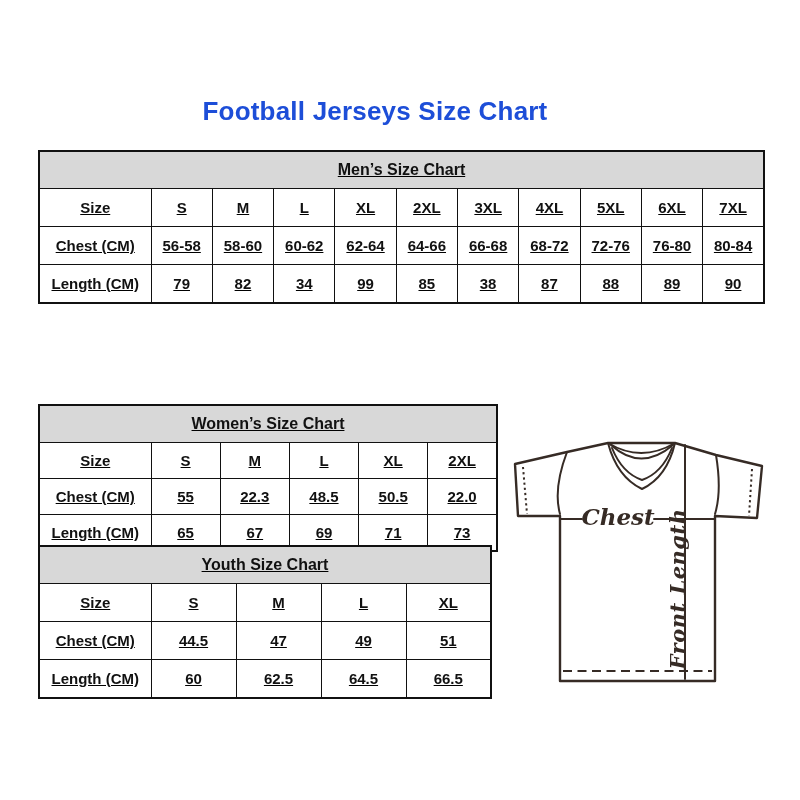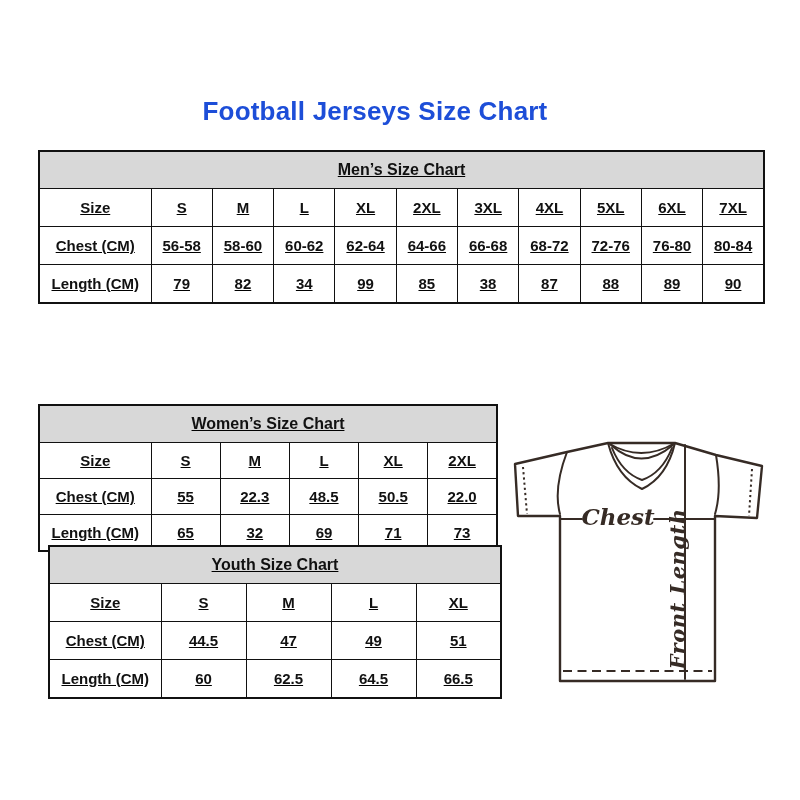--- a/index.html
+++ b/index.html
@@ -20,21 +20,21 @@
   table.sizes th, table.sizes td {
     border:1.5px solid #111; text-align:center; vertical-align:middle;
     font-weight:bold; color:#111; padding:0; overflow:hidden; white-space:nowrap;
   }
   table.sizes th.band { background:#d8d8d8; font-size:16px; height:36px; }
   table.sizes td { font-size:15px; }
   table.mens   { left:38px; top:150px; width:727px; }
   table.mens   tr.dr { height:38px; }
   table.womens { left:38px; top:370px; width:460px;margin-top:34px; }
   table.womens tr.dr { height:36px; }
-  table.youth  { left:48px; top:545px; width:454px; }
+  table.youth  { left:38px; top:545px; width:454px; }
   table.youth  tr.dr { height:38px; }
   col.c-label { width:112px; }
   .jersey-wrap { position:absolute; left:505px; top:419px; width:270px; height:280px; }
   .jersey-wrap svg { display:block; }
   .j-stroke { fill:none; stroke:#362b25; stroke-width:2.4; stroke-linejoin:round; stroke-linecap:round; }
   .j-thin   { fill:none; stroke:#362b25; stroke-width:2;   stroke-linejoin:round; stroke-linecap:round; }
   .j-dash   { fill:none; stroke:#362b25; stroke-width:2;   stroke-dasharray:2.2 3; }
   .j-hem    { fill:none; stroke:#362b25; stroke-width:2.2; stroke-dasharray:9 5.5; }
   .j-text {
     fill:#362b25; font-family:"DejaVu Serif", serif;
@@ -131,21 +131,21 @@
     <td>Chest (CM)</td>
     <td>55</td>
     <td>22.3</td>
     <td>48.5</td>
     <td>50.5</td>
     <td>22.0</td>
   </tr>
   <tr class="dr">
     <td>Length (CM)</td>
     <td>65</td>
-    <td>32</td>
+    <td>67</td>
     <td>69</td>
     <td>71</td>
     <td>73</td>
   </tr>
   </tbody>
 </table>
 
 <table class="sizes youth">
   <colgroup>
     <col class="c-label">

